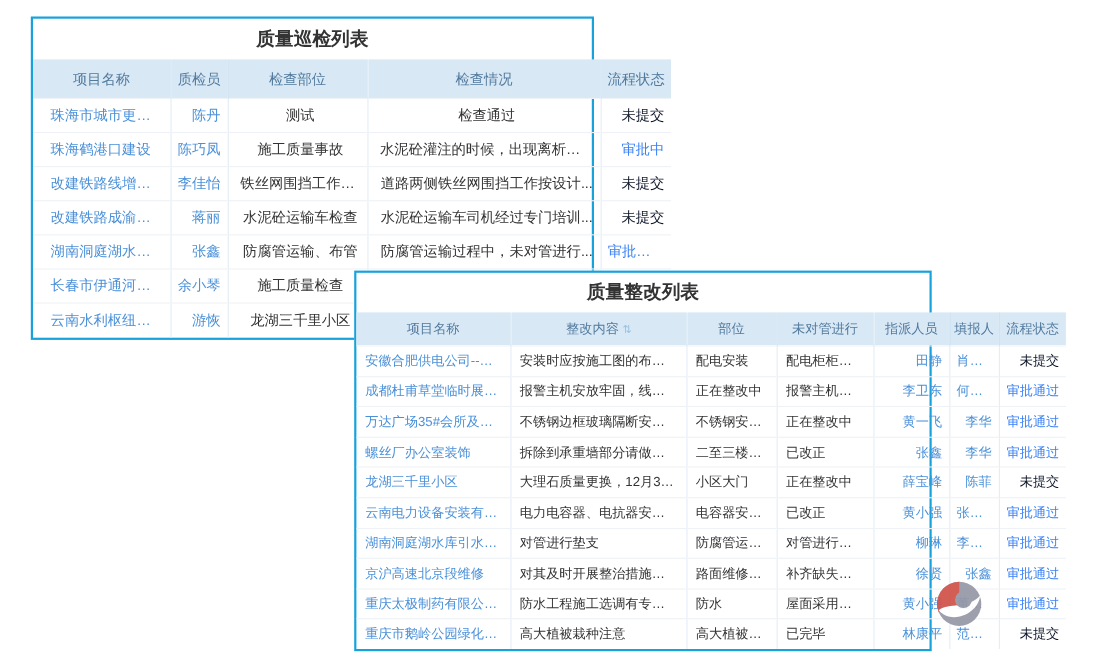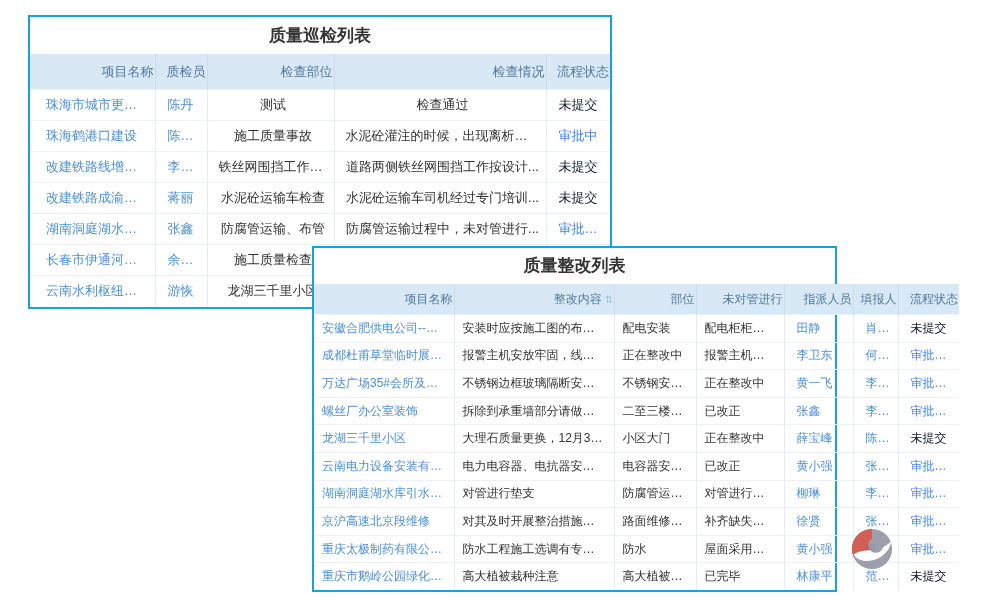--- a/index.html
+++ b/index.html
@@ -8,49 +8,49 @@
     font-family:"Liberation Sans","DejaVu Sans",sans-serif;
   }
   .card{
     position:absolute;background:#ffffff;border:2px solid #17a2dc;box-sizing:border-box;
   }
   .card-title{
     text-align:center;font-weight:bold;color:#333333;
   }
   table{border-collapse:collapse;table-layout:fixed;}
   th{
-    background:#d8e8f5;color:#527a9e;font-weight:normal;text-align:right;
+    background:#d8e8f5;color:#527a9e;font-weight:normal;text-align:center;
     border-right:1px solid #c9dff0;overflow:hidden;white-space:nowrap;
   }
   th:last-child{border-right:none;}
   td{
     color:#333333;border-right:1px solid #e3edf5;border-top:1px solid #eef2f6;
     overflow:hidden;white-space:nowrap;text-overflow:ellipsis;box-sizing:border-box;
   }
   td:last-child{border-right:none;}
   td.lft{text-align:left;padding:0 8px;}
-  td.ctr{text-align:left;padding:0 12px;}
+  td.ctr{text-align:right;padding:0 6px;}
   td.proj{text-align:left;}
   .link{color:#4a90d9;}
   .st-pending{color:#0f172a;}
   .st-reviewing{color:#3b82f6;}
   .st-approved{color:#3b82f6;}
   .st-none{color:#333333;}
 
   
-  .t1{left:28px;top:15px;width:584px;z-index:1;}
+  .t1{left:28px;top:15px;width:512px;z-index:1;}
   .t1 .card-title{height:37px;line-height:37px;font-size:17px;}
   .t1 table{width:580px;font-size:13px;}
   .t1 th{height:33px;font-size:13px;}
   .t1 td{height:31px;font-size:13px;}
   .t1 td.proj{padding:0 6px 0 16px;}
   .t1 td.lft{padding:0 6px 0 11px;text-align:center;}
 
   
-  .t2{left:312px;top:246px;width:525px;z-index:5;}
+  .t2{left:322px;top:246px;width:525px;z-index:5;}
   .t2 .card-title{height:36px;line-height:36px;font-size:17px;}
   .t2 table{width:645px;font-size:12px;}
   .t2 th{height:28px;font-size:12px;}
   .t2 td{height:27.6px;font-size:12px;}
   .t2 td.proj{padding:0 4px 0 8px;}
   .sort{color:#9cc2e2;font-size:10px;letter-spacing:-1px;}
 
   
   .watermark{
     position:absolute;left:850px;top:522px;width:150px;height:64px;z-index:20;

